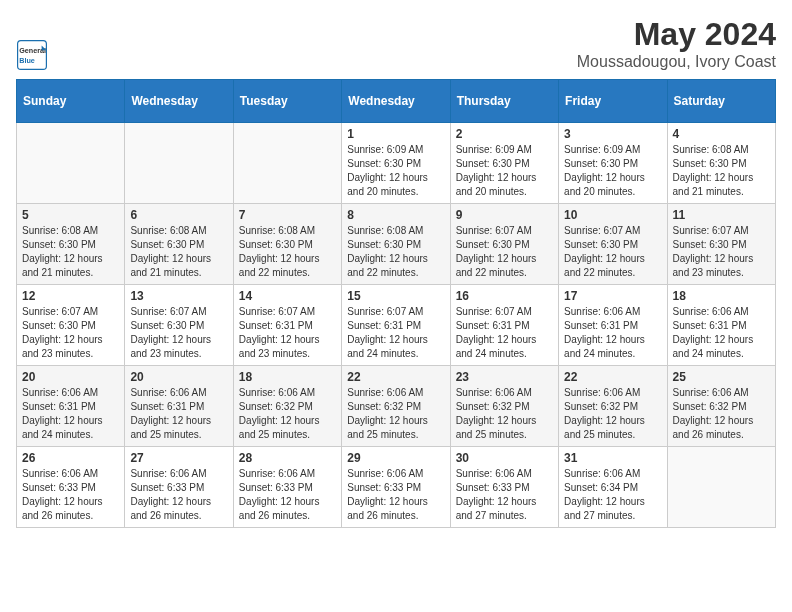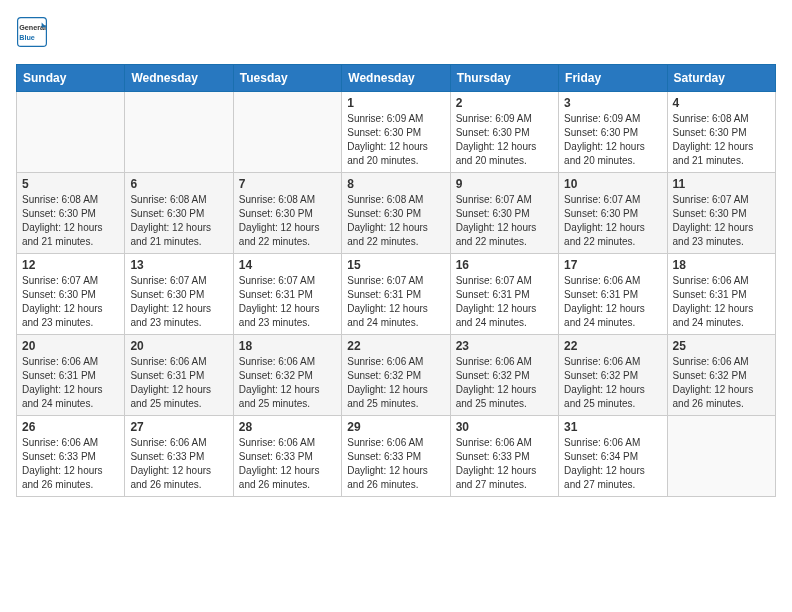--- a/index.html
+++ b/index.html
@@ -7,21 +7,21 @@
       font-family: Arial, sans-serif;
       background: #fff;
       width: 792px;
       min-height: 612px;
       padding: 16px;
     }
     .header {
       display: flex;
       justify-content: space-between;
       align-items: flex-end;
-      margin-bottom: 16px;
+      margin-bottom: 8px;
     }
     .logo {
       display: flex;
       align-items: center;
       gap: 4px;
     }
     .logo-icon {
       width: 32px;
       height: 32px;
     }
@@ -40,21 +40,21 @@
     .calendar {
       width: 100%;
       border-collapse: collapse;
       border: 1px solid #ccc;
     }
     .calendar th {
       background-color: #2878c0;
       color: #fff;
       font-size: 12px;
       font-weight: bold;
-      padding: 6px 6px;
+      padding: 14px 6px;
       text-align: left;
       border: 1px solid #1a6faf;
     }
     .calendar td {
       border: 1px solid #ccc;
       vertical-align: top;
       padding: 4px 5px;
       width: 108px;
       min-height: 80px;
       font-size: 10.5px;
@@ -84,20 +84,24 @@
 
 <div class="header">
   <div class="logo">
     <svg class="logo-icon" viewBox="0 0 40 40">
       <rect x="2" y="2" width="36" height="36" rx="4" fill="#fff" stroke="#1a6faf" stroke-width="1.5"></rect>
       <text x="4" y="18" font-family="Arial" font-weight="bold" font-size="9" fill="#333">General</text>
       <text x="4" y="30" font-family="Arial" font-weight="bold" font-size="9" fill="#1a6faf">Blue</text>
       <polygon points="32,8 38,14 32,14" fill="#1a6faf"></polygon>
     </svg>
   </div>
+  <div class="title-block">
+    <div class="month-year">May 2024</div>
+    <div class="location">Moussadougou, Ivory Coast</div>
+  </div>
 </div>
 
 <table class="calendar">
   <thead>
     <tr id="weekday-header">
         <th>Sunday</th>
         <th>Wednesday</th>
         <th>Tuesday</th>
         <th>Wednesday</th>
         <th>Thursday</th>

